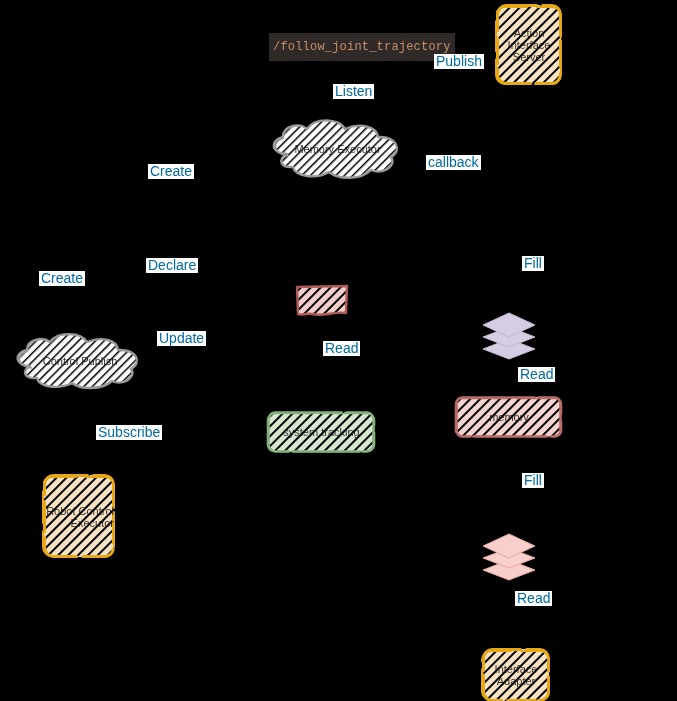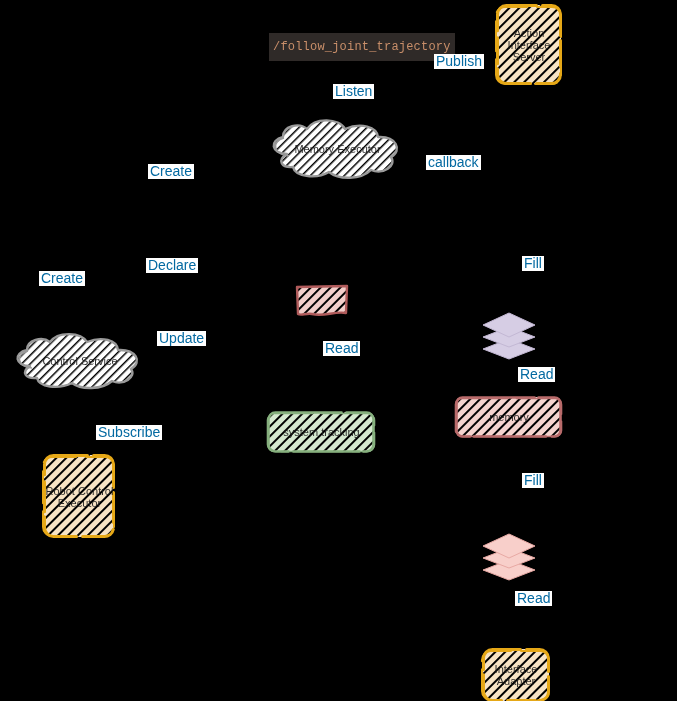--- a/index.html
+++ b/index.html
@@ -143,21 +143,21 @@
       <polygon points="28,18 54,28 28,38 2,28" fill="#d6cde4" stroke="#c3b8d4" stroke-width="1"></polygon>
       <polygon points="28,4 54,16 28,28 2,16" fill="#d6cde4" stroke="#c3b8d4" stroke-width="1"></polygon>
     </svg>
   </div>
 
   <div class="node" style="left:10px; top:332px; width:140px; height:58px;">
     <svg class="shape" viewBox="0 0 140 58" preserveAspectRatio="none">
       <path d="M20,34 C5,34 3,21 17,18 C17,8 32,4 40,10 C48,-1 71,0 77,10 C92,4 107,8 108,18 C126,17 133,30 121,37 C127,45 113,54 102,49 C92,58 71,58 62,51 C48,58 29,55 27,46 C15,47 11,40 20,34 Z" fill="url(#hatchWhite)" stroke="#9a9a9a" stroke-width="2.4" stroke-linejoin="round"></path>
       <path d="M22,36 C7,35 5,22 18,19" fill="none" stroke="#9a9a9a" stroke-width="1.6"></path>
     </svg>
-    <span class="node-label">Control Service</span>
+    <span class="node-label">Control Publish</span>
   </div>
 
   <div class="node" style="left:266px; top:409px; width:111px; height:46px;">
     <svg class="shape" viewBox="0 0 111 46" preserveAspectRatio="none">
       <rect x="2" y="3" width="106" height="40" rx="7" ry="7" fill="#d5e8cf"></rect>
       <rect x="2" y="3" width="106" height="40" rx="7" ry="7" fill="url(#hatchDark)"></rect>
       <rect x="2.5" y="3.5" width="105" height="39" rx="7" ry="7" fill="none" stroke="#86b07e" stroke-width="2.6" stroke-linecap="round" stroke-dasharray="66 5 70 4"></rect>
       <rect x="1.5" y="4.5" width="107" height="38" rx="7" ry="7" fill="none" stroke="#86b07e" stroke-width="1.6" stroke-linecap="round" stroke-dasharray="38 9 62 7"></rect>
     </svg>
     <span class="node-label">system tracking</span>
@@ -174,21 +174,21 @@
   </div>
 
   <div class="layers" style="left:481px; top:530px; width:56px; height:52px;">
     <svg width="56" height="52" viewBox="0 0 56 52">
       <polygon points="28,30 54,40 28,50 2,40" fill="#f8cfca" stroke="#e8a9a4" stroke-width="1"></polygon>
       <polygon points="28,18 54,28 28,38 2,28" fill="#f8cfca" stroke="#e8a9a4" stroke-width="1"></polygon>
       <polygon points="28,4 54,16 28,28 2,16" fill="#f8cfca" stroke="#e8a9a4" stroke-width="1"></polygon>
     </svg>
   </div>
 
-  <div class="node" style="left:41px; top:452px; width:77px; height:89px;">
+  <div class="node" style="left:41px; top:472px; width:77px; height:89px;text-align:right;">
     <svg class="shape" viewBox="0 0 77 89" preserveAspectRatio="none">
       <rect x="3" y="3" width="70" height="82" rx="9" ry="9" fill="#f7e3c4"></rect>
       <rect x="3" y="3" width="70" height="82" rx="9" ry="9" fill="url(#hatchDark)"></rect>
       <rect x="3.5" y="3.5" width="69" height="81" rx="9" ry="9" fill="none" stroke="#e6a817" stroke-width="3" stroke-linecap="round" stroke-dasharray="34 6 48 5 30 7"></rect>
       <rect x="2" y="5" width="71" height="79" rx="9" ry="9" fill="none" stroke="#e6a817" stroke-width="2" stroke-linecap="round" stroke-dasharray="24 10 54 8 32 9"></rect>
     </svg>
     <span class="node-label">Robot Control Executor</span>
   </div>
 
   <div class="node" style="left:480px; top:646px; width:72px; height:58px;">

